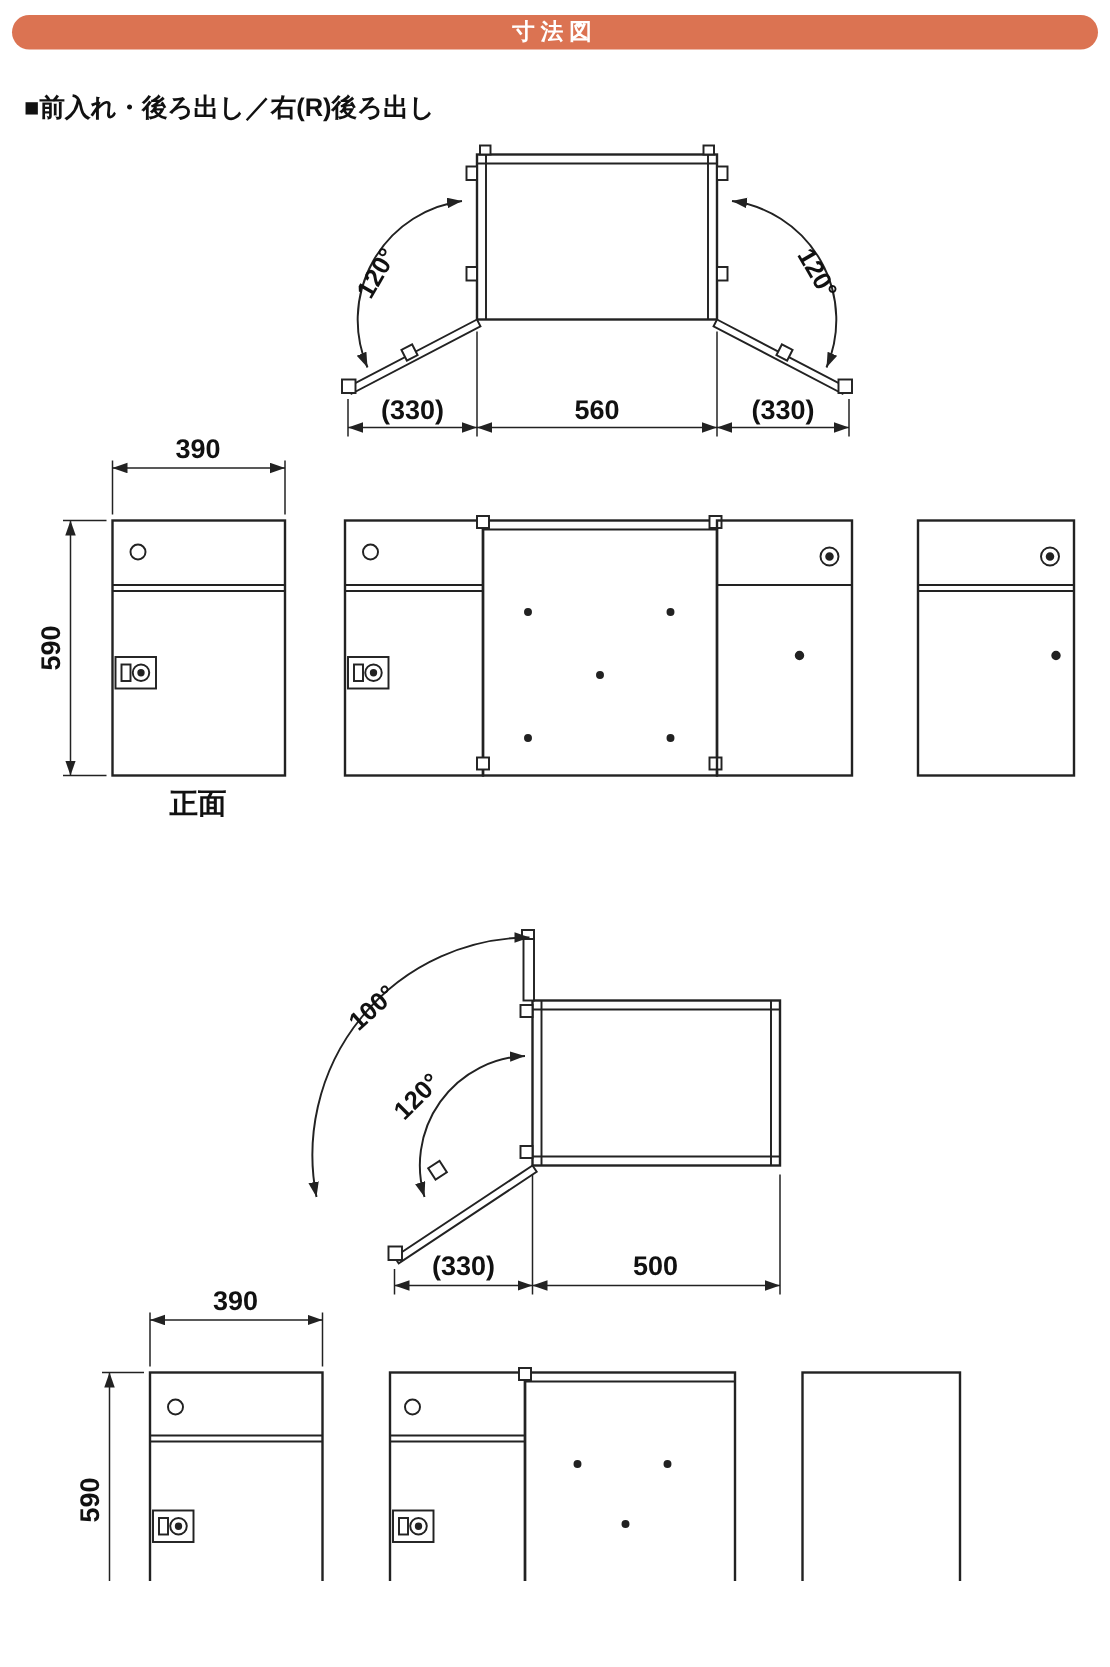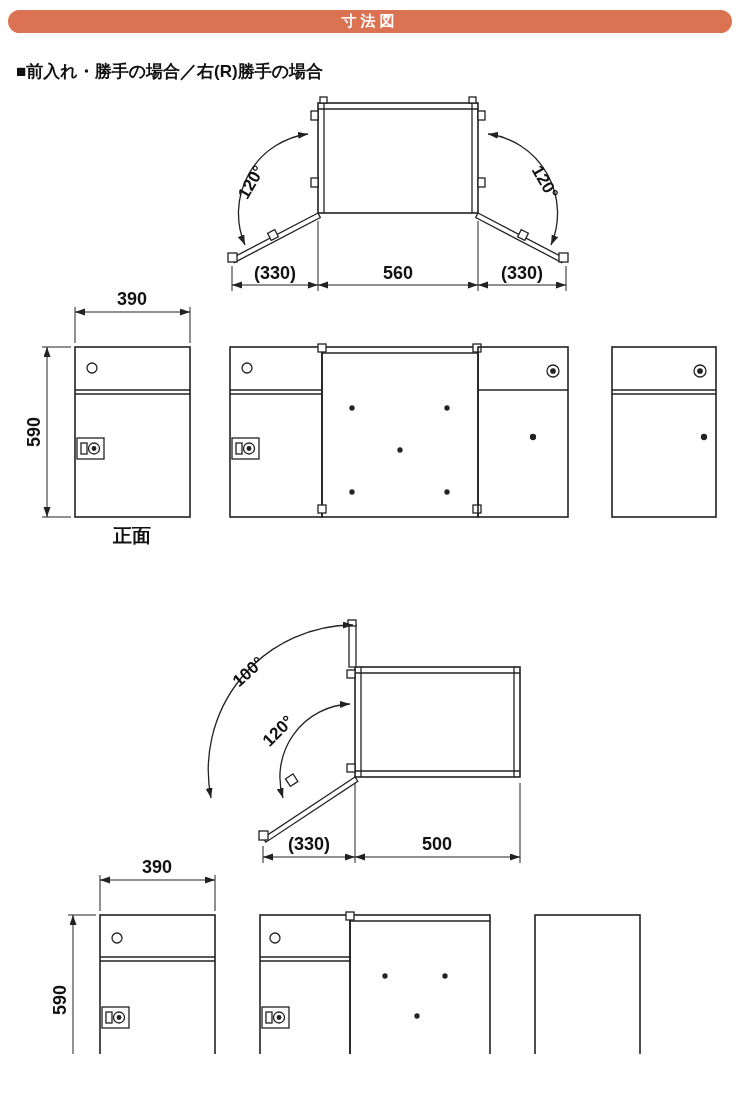--- a/index.html
+++ b/index.html
@@ -17,21 +17,21 @@
 </style>
 </head>
 <body>
 
 <div class="page">
 
   <div class="title-bar" id="titlebar" style="background: rgb(219, 115, 82);">
     <span>寸法図</span>
   </div>
 
-  <div class="sec-title" style="top:60px;left:16px">■前入れ・勝手の場合／右(R)勝手の場合</div>
+  <div class="sec-title" style="top:60px;left:16px">■前入れ・後ろ出し／右(R)後ろ出し</div>
 
   <svg style="top:85px" width="740" height="472" viewBox="0 0 740 472">
     <defs>
       <marker id="arr1" markerUnits="userSpaceOnUse" markerWidth="10" markerHeight="8" refX="10" refY="3.5" orient="auto-start-reverse">
         <path d="M0,0 L10,3.5 L0,7 Z" fill="#222"></path>
       </marker>
     </defs>
 
     <g stroke="#222" fill="none" stroke-width="1.3">
       <rect x="318" y="18" width="160" height="110" stroke-width="1.6"></rect>

